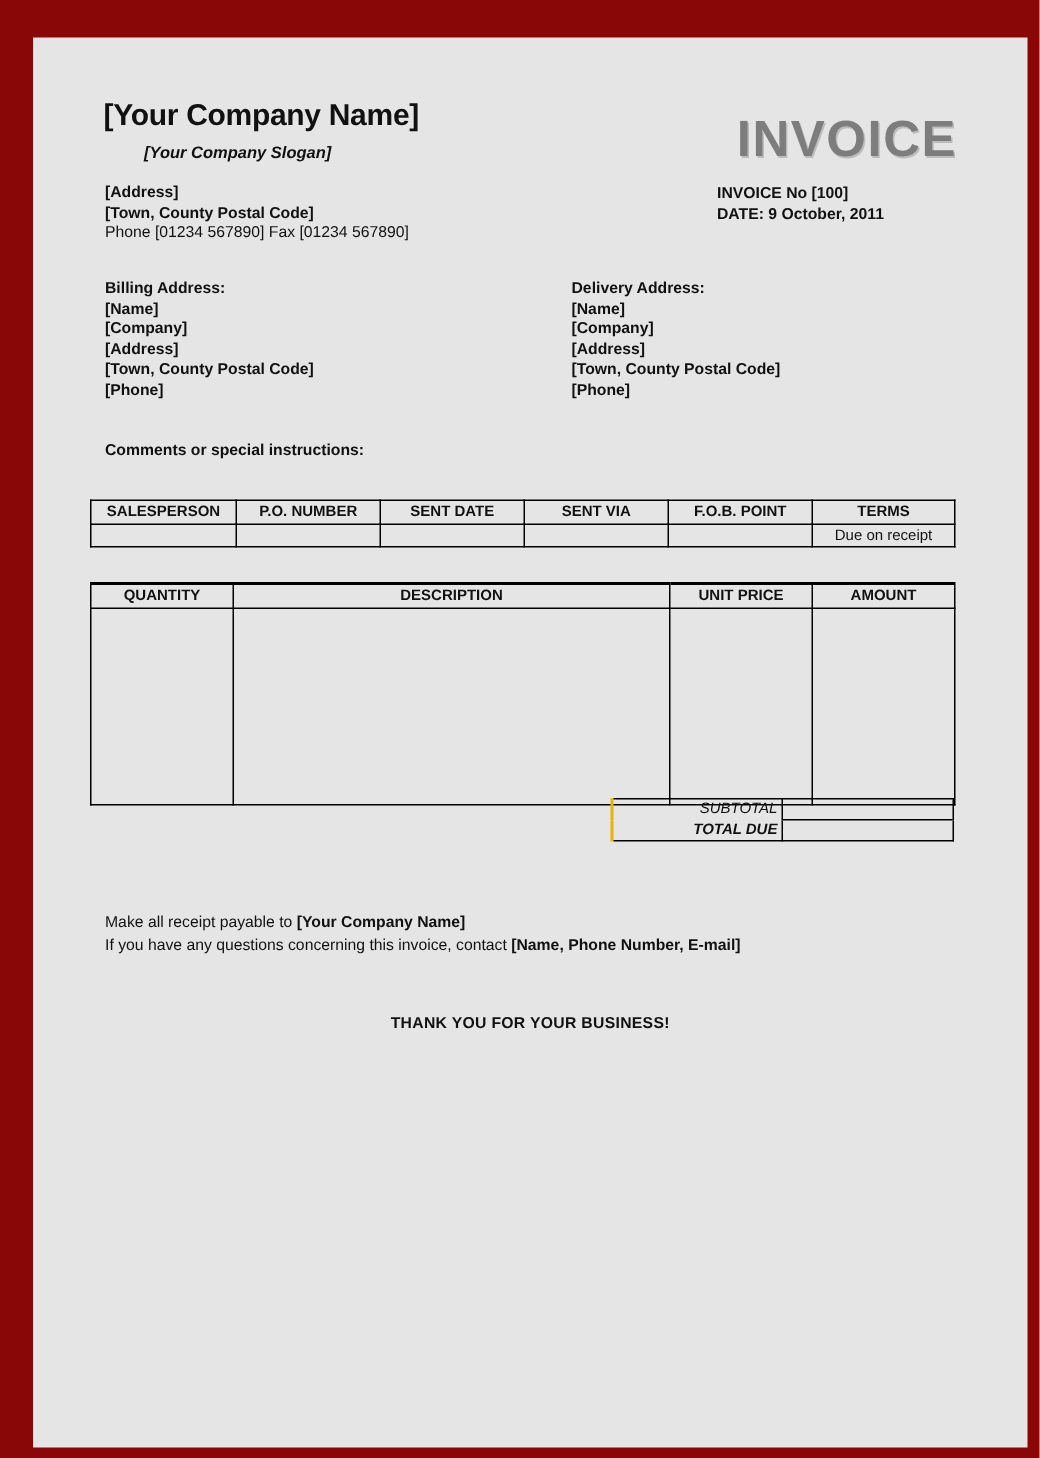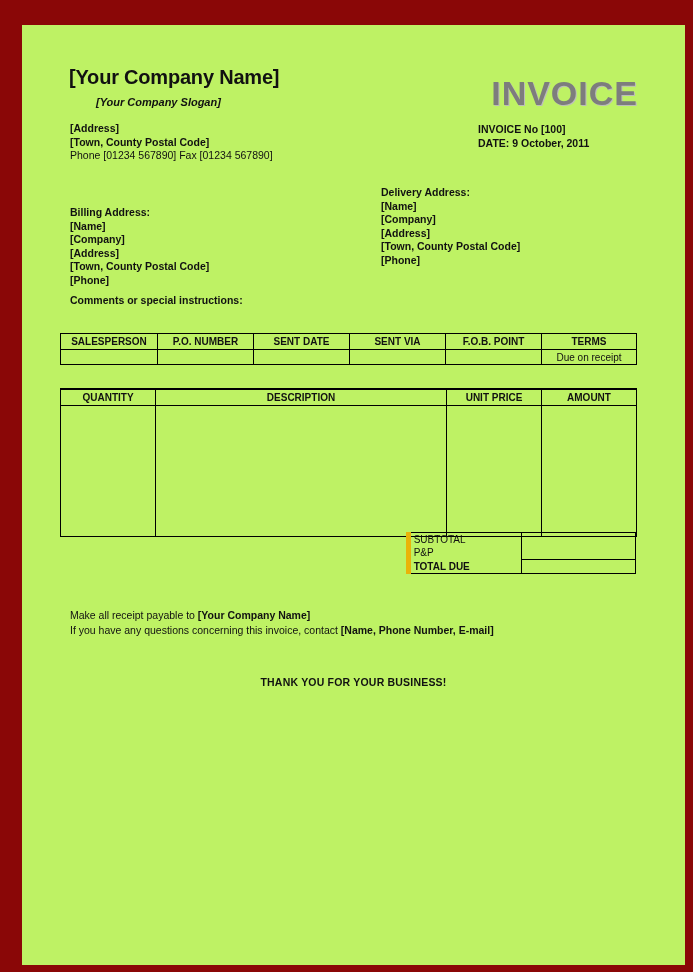--- a/index.html
+++ b/index.html
@@ -22,21 +22,21 @@
     box-sizing: border-box;
     background: #8a0707;
     border-top: 0px;
   }
   #page-sheet {
     position: absolute;
     left: 22px;
     top: 25px;
     width: 663px;
     height: 940px;
-    background: #bef264;
+    background: #e5e5e5;
     box-sizing: border-box;
   }
 
   
   .doc {
     position: relative;
     width: 663px;
     height: 940px;
     box-sizing: border-box;
     padding: 0;
@@ -100,21 +100,21 @@
   
   .addr-block {
     position: absolute;
     top: 161px;
     font-size: 10.5px;
     font-weight: bold;
     color: #111111;
     line-height: 13.5px;
     white-space: nowrap;
   }
-  .addr-billing  { left: 48px; margin-top: 20px; }
+  .addr-billing  { left: 48px; }
   .addr-delivery { left: 359px; }
 
   .comments-line {
     position: absolute;
     left: 48px;
     top: 269px;
     font-size: 10.5px;
     font-weight: bold;
     color: #111111;
     white-space: nowrap;
@@ -184,23 +184,25 @@
     width: 576px;
   }
   .totals td {
     font-size: 10px;
     color: #111111;
     height: 13px;
     padding: 0 3px;
   }
   .totals .t-spacer { border: none; }
   .totals .t-label {
-    border-left: 5px solid #eab308;
+    text-align: right;
+    border-left: 2px solid #eab308;
     border-right: 1px solid #000000;
     font-weight: normal;
+    font-style: italic;
   }
   .totals .t-label-first { border-top: 1px solid #000000; }
   .totals .t-label-total {
     font-weight: bold;
     border-bottom: 1px solid #000000;
   }
   .totals .t-value {
     border-left: 1px solid #000000;
     border-right: 1px solid #000000;
   }
@@ -341,25 +343,20 @@
             <col style="width:95px">
         </colgroup>
         <tbody>
           <tr>
             <td class="t-spacer"></td>
             <td class="t-label t-label-first">SUBTOTAL</td>
             <td class="t-value t-value-first"></td>
           </tr>
           <tr>
             <td class="t-spacer"></td>
-            <td class="t-label">P&amp;P</td>
-            <td class="t-value t-value-mid"></td>
-          </tr>
-          <tr>
-            <td class="t-spacer"></td>
             <td class="t-label t-label-total">TOTAL DUE</td>
             <td class="t-value t-value-total"></td>
           </tr>
         </tbody>
       </table>
 
       <div class="footer-notes">
         <div><span>Make all receipt payable to </span><b>[Your Company Name]</b></div>
         <div><span>If you have any questions concerning this invoice, contact </span><b>[Name, Phone Number, E-mail]</b></div>
       </div>

